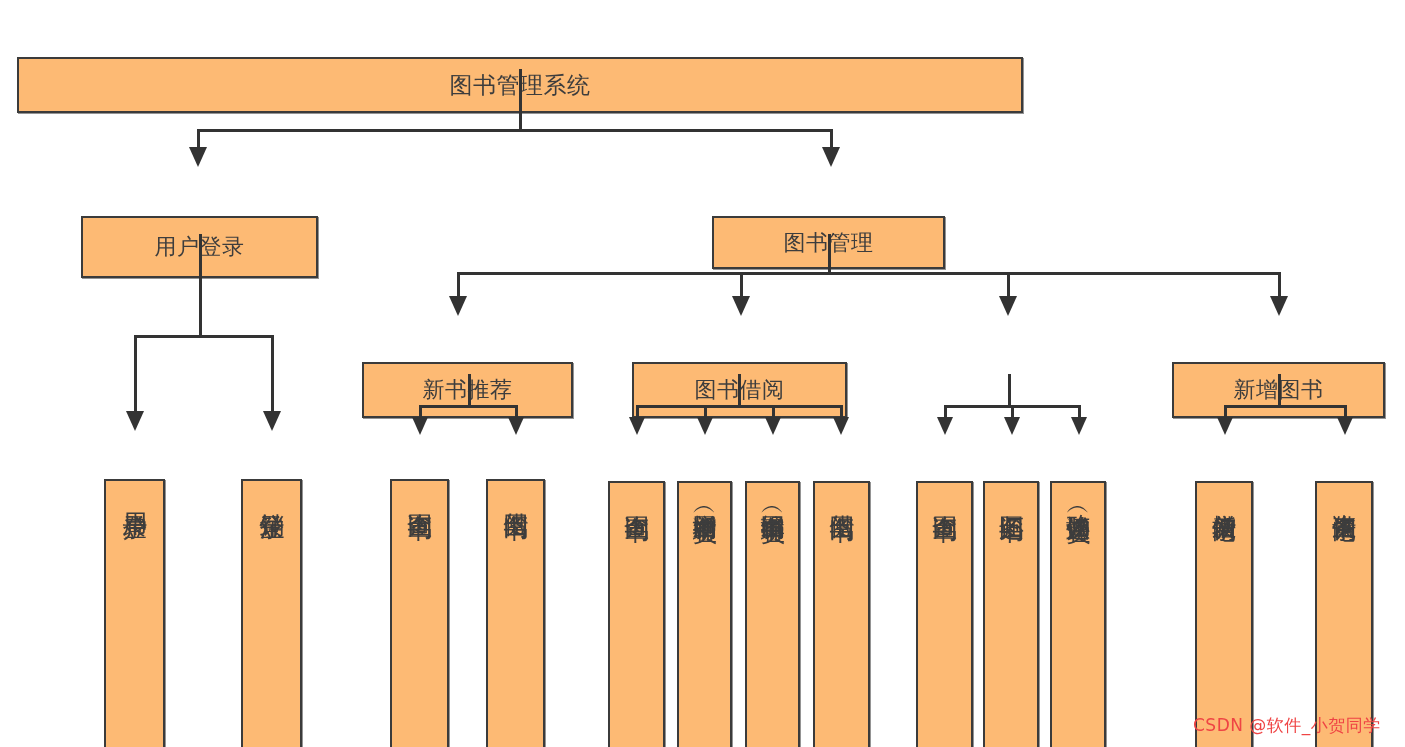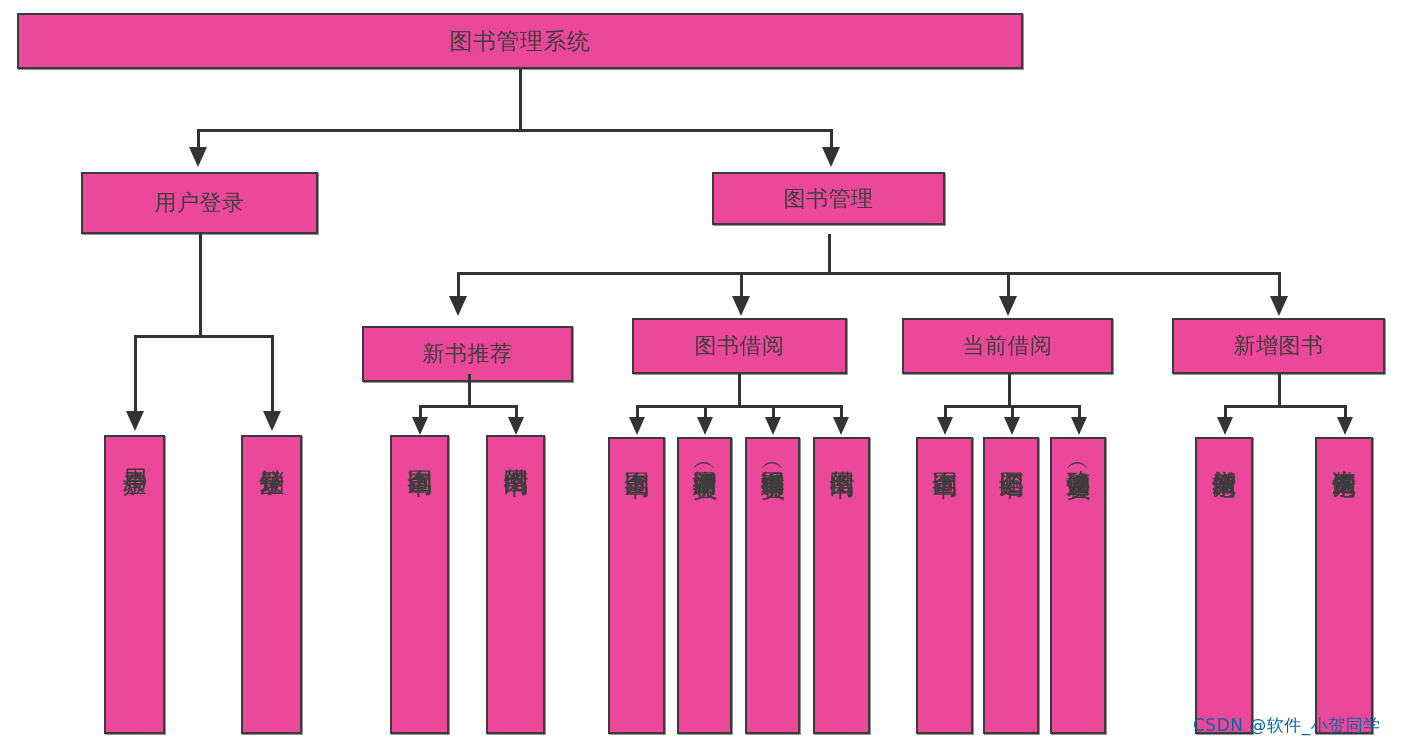--- a/index.html
+++ b/index.html
@@ -11,27 +11,28 @@
     position: relative;
     width: 1405px;
     height: 747px;
     background: #ffffff;
     font-family: "DejaVu Sans", "Liberation Sans", sans-serif;
     overflow: hidden;
   }
   .node {
     position: absolute;
     box-sizing: border-box;
-    background: #ec4899;
+    background: #fdba74;
     border: 2px solid #3b3b3b;
     box-shadow: 1px 1px 0 0 rgba(60,60,60,0.55);
     display: flex;
     align-items: center;
     justify-content: center;
     color: #3a3a3a;
+    margin-top: 44px;
   }
   .node .label {
     display: block;
     text-align: center;
     line-height: 1.15;
     color: #3d3d3d;
   }
   
   .node.horiz .label {
     font-size: 22px;
@@ -74,21 +75,21 @@
     border-right: 9px solid transparent;
     border-top: 20px solid #333333;
   }
   .arrow.small {
     border-left-width: 8px;
     border-right-width: 8px;
     border-top-width: 18px;
   }
   #watermark {
     position: absolute;
-    color: #0369a1;
+    color: #ef4444;
     font-size: 17px;
     white-space: nowrap;
     letter-spacing: 0.5px;
     user-select: none;
   }
 </style>
 </head>
 <body>
 
 <div id="canvas">
@@ -129,28 +130,25 @@
 
   <div class="vline" style="left:740px; top:272px; height:26px;"></div>
   <div class="arrow" style="left:732px; top:296px;"></div>
 
   <div class="vline" style="left:1007px; top:272px; height:26px;"></div>
   <div class="arrow" style="left:999px; top:296px;"></div>
 
   <div class="vline" style="left:1278px; top:272px; height:26px;"></div>
   <div class="arrow" style="left:1270px; top:296px;"></div>
 
-  <div class="node horiz" id="n-new-book" style="left:362px; top:326px; width:211px; height:56px;">
+  <div class="node horiz" id="n-new-book" style="left:362px; top:318px; width:211px; height:56px;">
     <span class="label">新书推荐</span>
   </div>
   <div class="node horiz" id="n-book-borrow" style="left:632px; top:318px; width:215px; height:56px;">
     <span class="label">图书借阅</span>
-  </div>
-  <div class="node horiz" id="n-current-borrow" style="left:902px; top:318px; width:211px; height:56px;">
-    <span class="label">当前借阅</span>
   </div>
   <div class="node horiz" id="n-borrow-record" style="left:1172px; top:318px; width:213px; height:56px;">
     <span class="label">新增图书</span>
   </div>
 
   <div class="vline" style="left:468px; top:374px; height:31px;"></div>
   <div class="hline" style="left:419px; top:405px; width:96px;"></div>
   <div class="vline" style="left:419px; top:405px; height:14px;"></div>
   <div class="arrow small" style="left:412px; top:417px;"></div>
   <div class="vline" style="left:515px; top:405px; height:14px;"></div>

